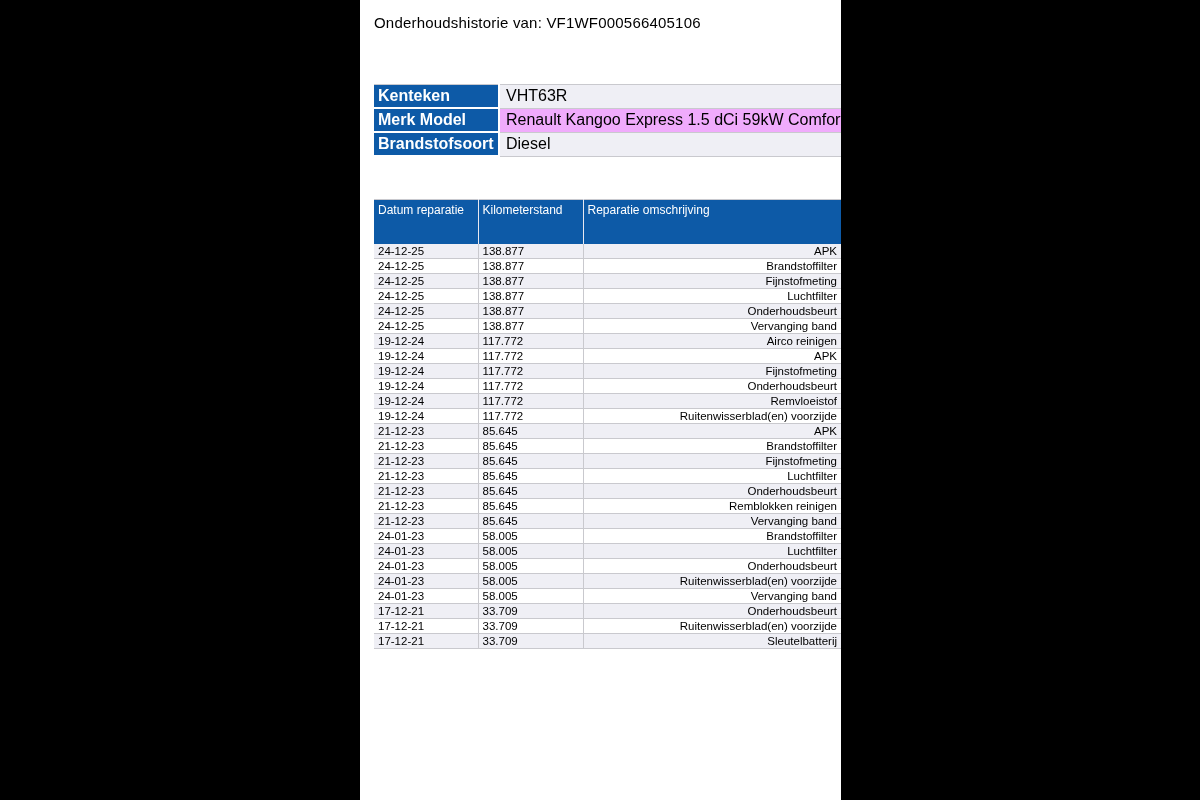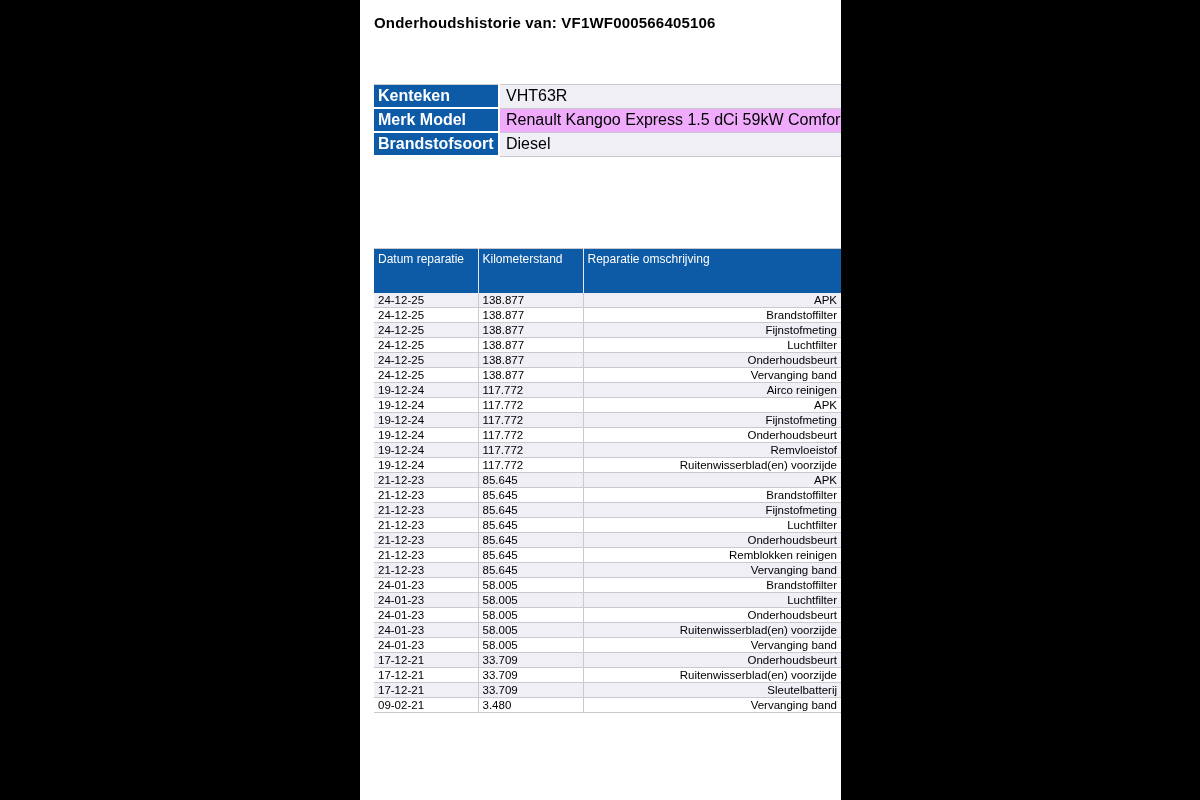--- a/index.html
+++ b/index.html
@@ -20,21 +20,21 @@
   .paper {
     position: absolute;
     left: 360px; top: 0;
     width: 481px; height: 800px;
     background: var(--paper);
     overflow: hidden;
   }
   .page-title {
     margin: 14px 0 0 14px;
     font-size: 15px;
-    font-weight: bold;
+    font-weight: normal;
     color: var(--text);
     letter-spacing: 0.2px;
   }
   table { border-collapse: collapse; table-layout: fixed; }
 
   
   .info-table {
     margin: 53px 0 0 14px;
     width: 467px;
     border-top: 1px solid var(--row-border);
@@ -55,21 +55,21 @@
     color: var(--text);
     padding: 2px 6px;
     border-bottom: 1px solid var(--row-border);
     white-space: nowrap;
     overflow: hidden;
   }
   .info-table tr:nth-child(odd) td.value-cell { background: var(--stripe); }
 
   
   .history-table {
-    margin: 91px 0 0 14px;
+    margin: 42px 0 0 14px;
     width: 467px;
     border-top: 1px solid var(--row-border);
   }
   .history-table th {
     background: var(--header-blue);
     color: #ffffff;
     font-weight: normal;
     font-size: 12px;
     text-align: left;
     vertical-align: top;
@@ -296,21 +296,16 @@
           <td>33.709</td>
           <td>Ruitenwisserblad(en) voorzijde</td>
         </tr>
 
         <tr>
           <td>17-12-21</td>
           <td>33.709</td>
           <td>Sleutelbatterij</td>
         </tr>
 
-        <tr>
-          <td>09-02-21</td>
-          <td>3.480</td>
-          <td>Vervanging band</td>
-        </tr>
       </tbody>
   </table>
 
 </div>
 
 </body></html>

